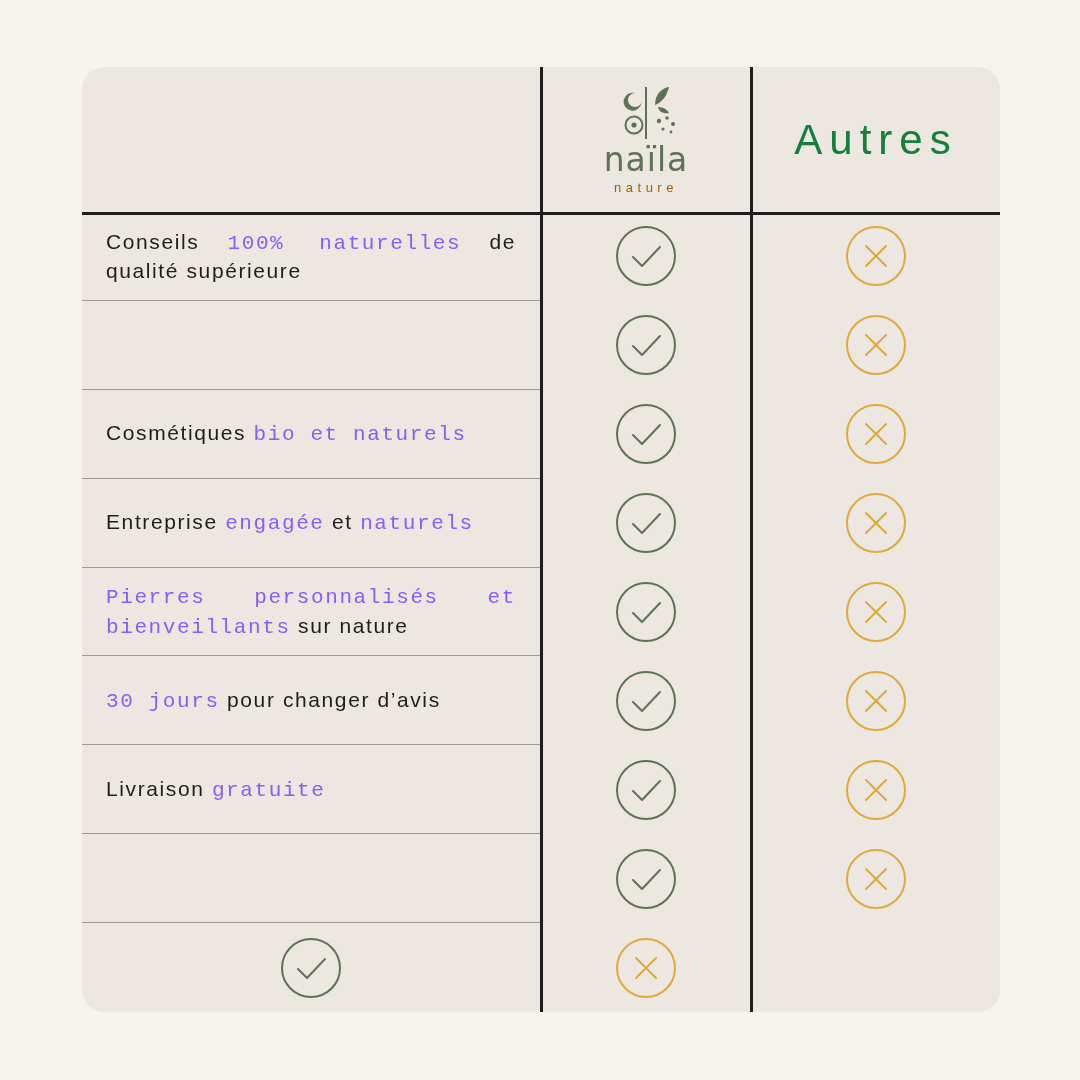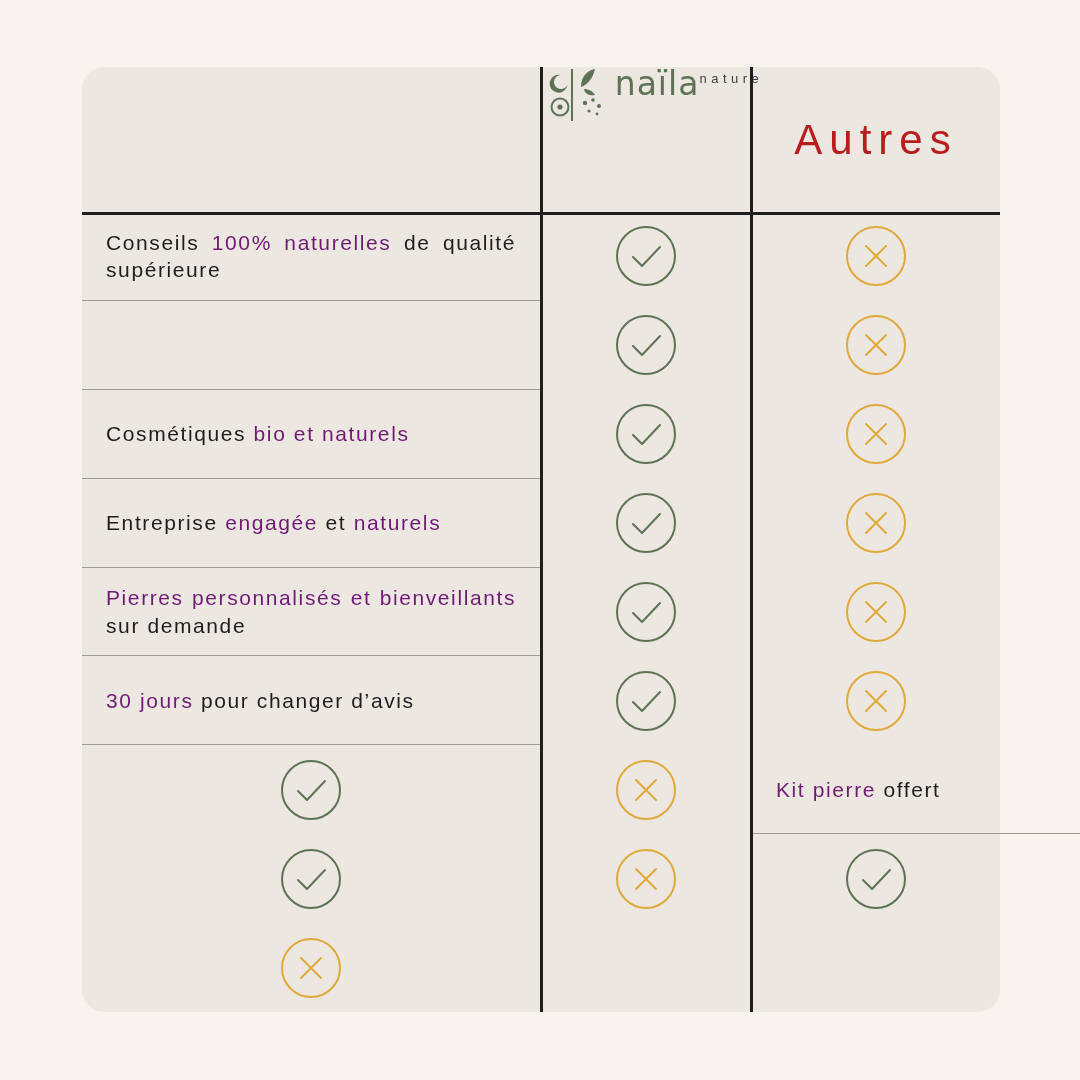--- a/index.html
+++ b/index.html
@@ -34,50 +34,51 @@
     display: grid;
     grid-template-columns: 458px 212px 248px;
     grid-template-rows: 145px repeat(9, 1fr);
   }
   
   .hdr {
     position: relative;
   }
   .hdr-naila {
     display: flex;
-    flex-direction: row;
+    flex-direction: column;
+    align-items: center;
     justify-content: center;
     border-radius: 6px;
   }
   .logo-mark {
     width: 86px;
     height: 56px;
     margin-bottom: 2px;
   }
   .brand-name {
     font-size: 33px;
     letter-spacing: 1px;
     color: #5e7355;
     font-family: "DejaVu Sans", sans-serif;
     line-height: 1;
   }
   .brand-sub {
     font-size: 13px;
     letter-spacing: 4.5px;
-    color: #404040;
+    color: #a16207;
     margin-top: 4px;
     font-family: "Liberation Sans", sans-serif;
   }
   .hdr-others {
     display: flex;
     align-items: center;
     justify-content: center;
     font-size: 42px;
     letter-spacing: 7px;
-    color: #b91c1c;
+    color: #15803d;
     font-family: "Liberation Sans", sans-serif;
   }
   
   .vline {
     position: absolute;
     top: 67px;
     width: 3px;
     background: #1e1e1e;
     height: 945px;
   }
@@ -108,21 +109,21 @@
   .feat-cell:last-of-type .rule { display: none; }
   .feat-text {
     font-size: 21px;
     line-height: 1.33;
     letter-spacing: 1.6px;
     color: #1e1e1e;
     font-family: "Liberation Sans", sans-serif;
     text-align: justify;
     width: 100%;
   }
-  .hl { color: #701a75; }
+  .hl { color: #8b5cf6; font-family: Liberation Mono, monospace; }
   .icon-cell {
     display: flex;
     align-items: center;
     justify-content: center;
   }
   svg.mark { display: block; }
 </style>
 </head>
 <body>
 
@@ -214,21 +215,21 @@
      <path d="M18 32 L27 41 L45 22" stroke="#5e7355" stroke-width="2" fill="none" stroke-linecap="round" stroke-linejoin="round"></path>
    </svg>
       </div>
       <div class="icon-cell">
         <svg class="mark" width="62" height="62" viewBox="0 0 62 62" fill="none">
      <circle cx="31" cy="31" r="29" stroke="#e0a93b" stroke-width="2"></circle>
      <path d="M21 21 L41 41 M41 21 L21 41" stroke="#e0a93b" stroke-width="2" stroke-linecap="round"></path>
    </svg>
       </div>
       <div class="feat-cell">
-        <div class="feat-text"><span class="hl">Pierres personnalisés et bienveillants</span><span> sur demande</span></div>
+        <div class="feat-text"><span class="hl">Pierres personnalisés et bienveillants</span><span> sur nature</span></div>
         <div class="rule"></div>
       </div>
       <div class="icon-cell">
         <svg class="mark" width="62" height="62" viewBox="0 0 62 62" fill="none">
      <circle cx="31" cy="31" r="29" stroke="#5e7355" stroke-width="2"></circle>
      <path d="M18 32 L27 41 L45 22" stroke="#5e7355" stroke-width="2" fill="none" stroke-linecap="round" stroke-linejoin="round"></path>
    </svg>
       </div>
       <div class="icon-cell">
         <svg class="mark" width="62" height="62" viewBox="0 0 62 62" fill="none">
@@ -245,34 +246,37 @@
      <circle cx="31" cy="31" r="29" stroke="#5e7355" stroke-width="2"></circle>
      <path d="M18 32 L27 41 L45 22" stroke="#5e7355" stroke-width="2" fill="none" stroke-linecap="round" stroke-linejoin="round"></path>
    </svg>
       </div>
       <div class="icon-cell">
         <svg class="mark" width="62" height="62" viewBox="0 0 62 62" fill="none">
      <circle cx="31" cy="31" r="29" stroke="#e0a93b" stroke-width="2"></circle>
      <path d="M21 21 L41 41 M41 21 L21 41" stroke="#e0a93b" stroke-width="2" stroke-linecap="round"></path>
    </svg>
       </div>
-      <div class="icon-cell">
-        <svg class="mark" width="62" height="62" viewBox="0 0 62 62" fill="none">
-     <circle cx="31" cy="31" r="29" stroke="#5e7355" stroke-width="2"></circle>
-     <path d="M18 32 L27 41 L45 22" stroke="#5e7355" stroke-width="2" fill="none" stroke-linecap="round" stroke-linejoin="round"></path>
-   </svg>
-      </div>
-      <div class="icon-cell">
-        <svg class="mark" width="62" height="62" viewBox="0 0 62 62" fill="none">
-     <circle cx="31" cy="31" r="29" stroke="#e0a93b" stroke-width="2"></circle>
-     <path d="M21 21 L41 41 M41 21 L21 41" stroke="#e0a93b" stroke-width="2" stroke-linecap="round"></path>
-   </svg>
-      </div>
-      <div class="feat-cell">
-        <div class="feat-text"><span class="hl">Kit pierre</span><span> offert</span></div>
+      <div class="feat-cell">
+        <div class="feat-text"><span>Livraison </span><span class="hl">gratuite</span></div>
+        <div class="rule"></div>
+      </div>
+      <div class="icon-cell">
+        <svg class="mark" width="62" height="62" viewBox="0 0 62 62" fill="none">
+     <circle cx="31" cy="31" r="29" stroke="#5e7355" stroke-width="2"></circle>
+     <path d="M18 32 L27 41 L45 22" stroke="#5e7355" stroke-width="2" fill="none" stroke-linecap="round" stroke-linejoin="round"></path>
+   </svg>
+      </div>
+      <div class="icon-cell">
+        <svg class="mark" width="62" height="62" viewBox="0 0 62 62" fill="none">
+     <circle cx="31" cy="31" r="29" stroke="#e0a93b" stroke-width="2"></circle>
+     <path d="M21 21 L41 41 M41 21 L21 41" stroke="#e0a93b" stroke-width="2" stroke-linecap="round"></path>
+   </svg>
+      </div>
+      <div class="feat-cell">
         <div class="rule"></div>
       </div>
       <div class="icon-cell">
         <svg class="mark" width="62" height="62" viewBox="0 0 62 62" fill="none">
      <circle cx="31" cy="31" r="29" stroke="#5e7355" stroke-width="2"></circle>
      <path d="M18 32 L27 41 L45 22" stroke="#5e7355" stroke-width="2" fill="none" stroke-linecap="round" stroke-linejoin="round"></path>
    </svg>
       </div>
       <div class="icon-cell">
         <svg class="mark" width="62" height="62" viewBox="0 0 62 62" fill="none">

